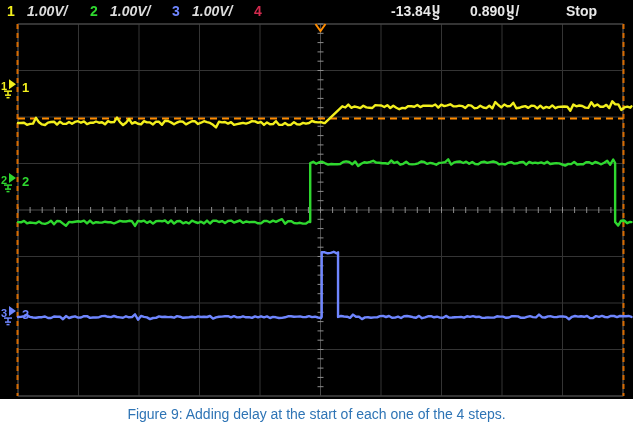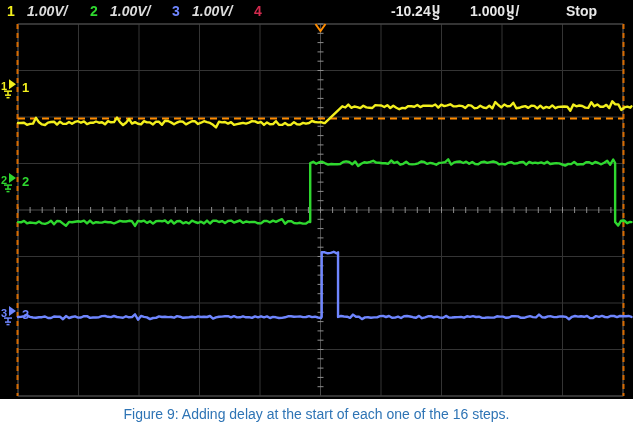--- a/index.html
+++ b/index.html
@@ -24,27 +24,27 @@
   <div class="scope">
     <div class="topbar">
       <span style="left: 7px; color: rgb(242, 239, 29);">1</span>
       <span class="chscale" style="left:27px">1.00V/</span>
       <span style="left: 90px; color: rgb(47, 216, 47);">2</span>
       <span class="chscale" style="left:110px">1.00V/</span>
       <span style="left: 172px; color: rgb(111, 134, 255);">3</span>
       <span class="chscale" style="left:192px">1.00V/</span>
       <span style="left: 254px; color: rgb(210, 42, 78);">4</span>
       <span class="rtext" style="left:391px">
-        <span style="position:static">-10.24</span><span class="unit" style="position:static">
+        <span style="position:static">-13.84</span><span class="unit" style="position:static">
             <i>u</i>
             <i>s</i>
           </span>
       </span>
       <span class="rtext" style="left:470px">
-        <span style="position:static">1.000</span><span class="unit" style="position:static">
+        <span style="position:static">0.890</span><span class="unit" style="position:static">
             <i>u</i>
             <i>s</i>
           </span><span style="position:static">/</span>
       </span>
       <span class="rtext" style="left:566px">Stop</span>
     </div>
     <svg id="wave" width="633" height="399">
         <line x1="18" y1="24" x2="18" y2="396" stroke="#343434" stroke-width="1"></line>
         <line x1="78.5" y1="24" x2="78.5" y2="396" stroke="#343434" stroke-width="1"></line>
         <line x1="139" y1="24" x2="139" y2="396" stroke="#343434" stroke-width="1"></line>
@@ -179,14 +179,14 @@
         <text x="22" y="186.1" fill="#2fd82f" font-size="13" font-weight="bold" font-family="Liberation Sans, sans-serif">2</text>
         <text x="1" y="317.09" fill="#6f86ff" font-size="11" font-weight="bold" font-family="Liberation Sans, sans-serif">3</text>
         <polygon points="9,306.09 16,311.09 9,316.09" fill="#6f86ff"></polygon>
         <line x1="4" y1="318.09" x2="12" y2="318.09" stroke="#6f86ff" stroke-width="1.5"></line>
         <line x1="8" y1="318.09" x2="8" y2="322.09" stroke="#6f86ff" stroke-width="1.5"></line>
         <line x1="5" y1="322.09" x2="11" y2="322.09" stroke="#6f86ff" stroke-width="1.5"></line>
         <line x1="6.5" y1="324.59" x2="9.5" y2="324.59" stroke="#6f86ff" stroke-width="1.5"></line>
         <text x="22" y="319.09" fill="#6f86ff" font-size="13" font-weight="bold" font-family="Liberation Sans, sans-serif">3</text>
       </svg>
   </div>
-  <div class="caption" style="color: rgb(46, 116, 181);">Figure 9: Adding delay at the start of each one of the 16 steps.</div>
+  <div class="caption" style="color: rgb(46, 116, 181);">Figure 9: Adding delay at the start of each one of the 4 steps.</div>
 </div>
 
 </body></html>

